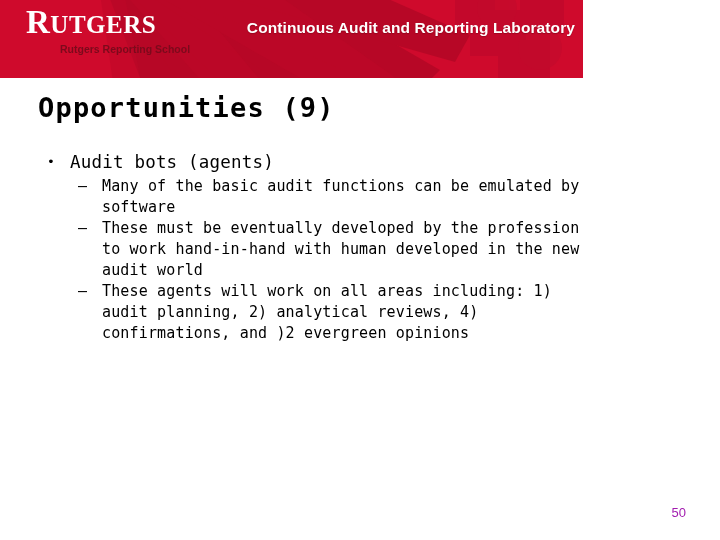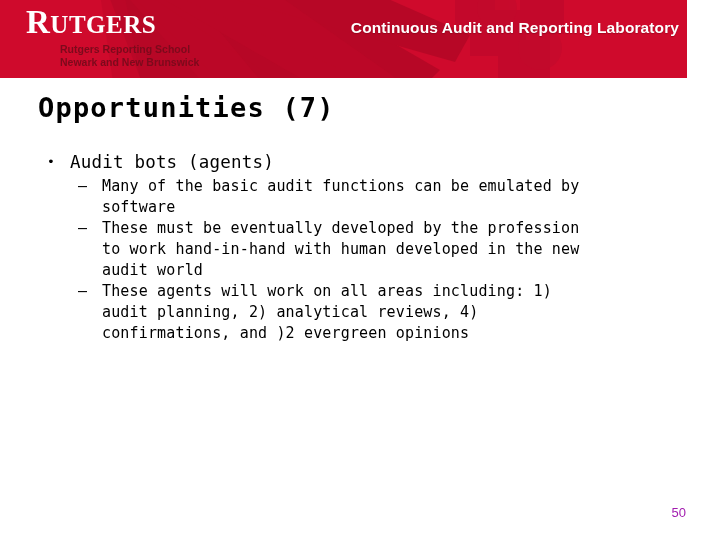--- a/index.html
+++ b/index.html
@@ -19,21 +19,21 @@
     height: 540px;
     background: #ffffff;
     overflow: hidden;
   }
 
   
   .header-band {
     position: absolute;
     left: 0;
     top: 0;
-    width: 687px;
+    width: 583px;
     height: 78px;
     background: #cf0a2c;
     overflow: hidden;
   }
   .rays {
     position: absolute;
     left: 0;
     top: 0;
     width: 720px;
     height: 78px;
@@ -190,28 +190,27 @@
           <ellipse cx="497" cy="8" rx="20" ry="20"></ellipse>
           <ellipse cx="540" cy="48" rx="22" ry="22"></ellipse>
         </g>
       </g>
     </svg>
 
     <div class="logo-block">
       <div class="logo-word"><span class="cap">R</span><span class="sc">UTGERS</span></div>
       <div class="logo-sub">
         <div>Rutgers Reporting School</div>
-        <div>Newark and New Brunswick</div>
       </div>
     </div>
 
     <div class="header-title">Continuous Audit and Reporting Laboratory</div>
   </div>
 
-  <div class="slide-title">Opportunities (7)</div>
+  <div class="slide-title">Opportunities (9)</div>
 
   <div class="content">
 
     <div class="l1">
       <span class="marker">•</span>
       <span>Audit bots (agents)</span>
     </div>
 
     <div class="l2-list">
 

